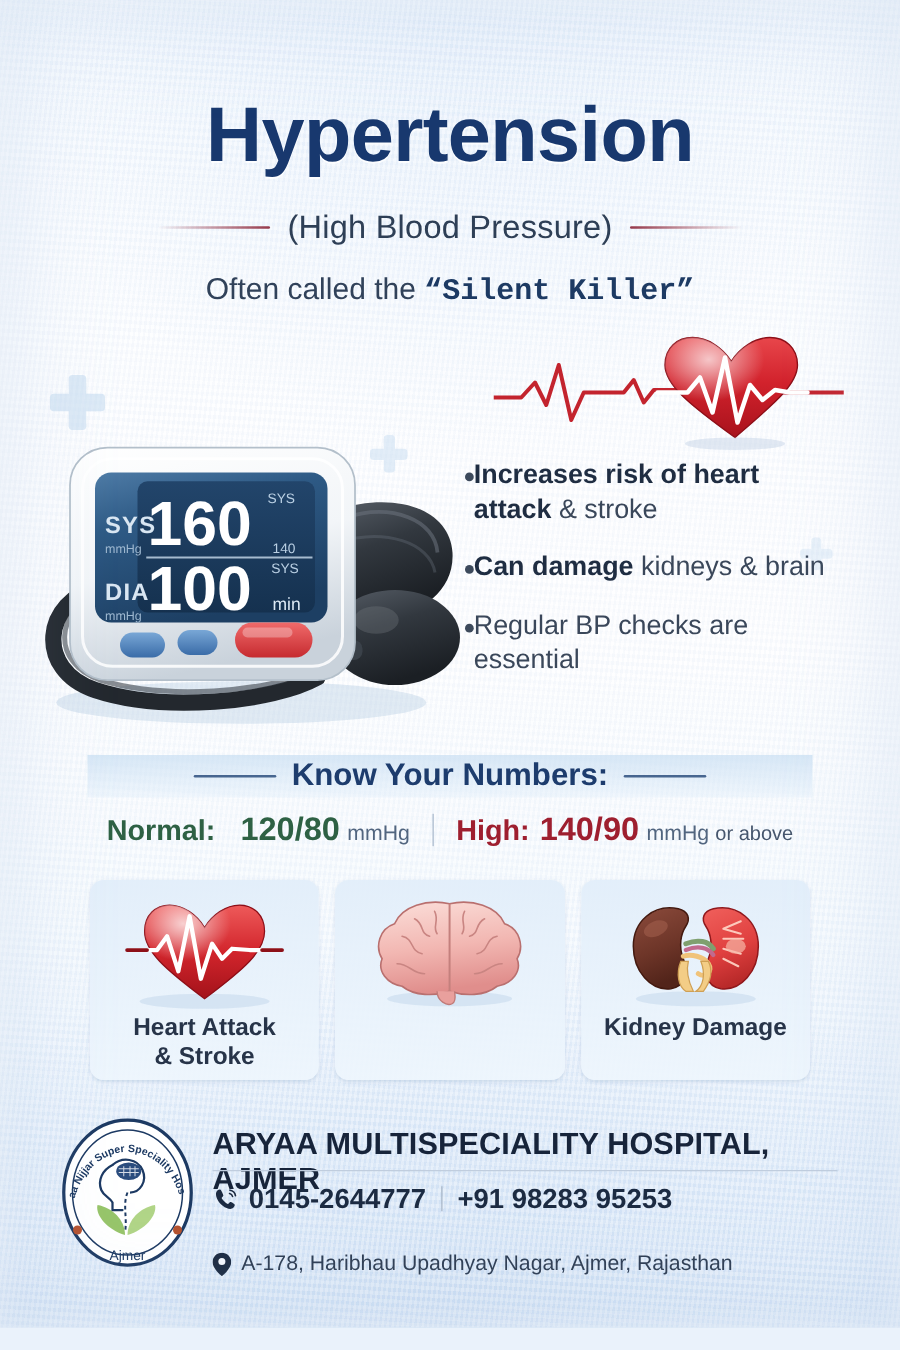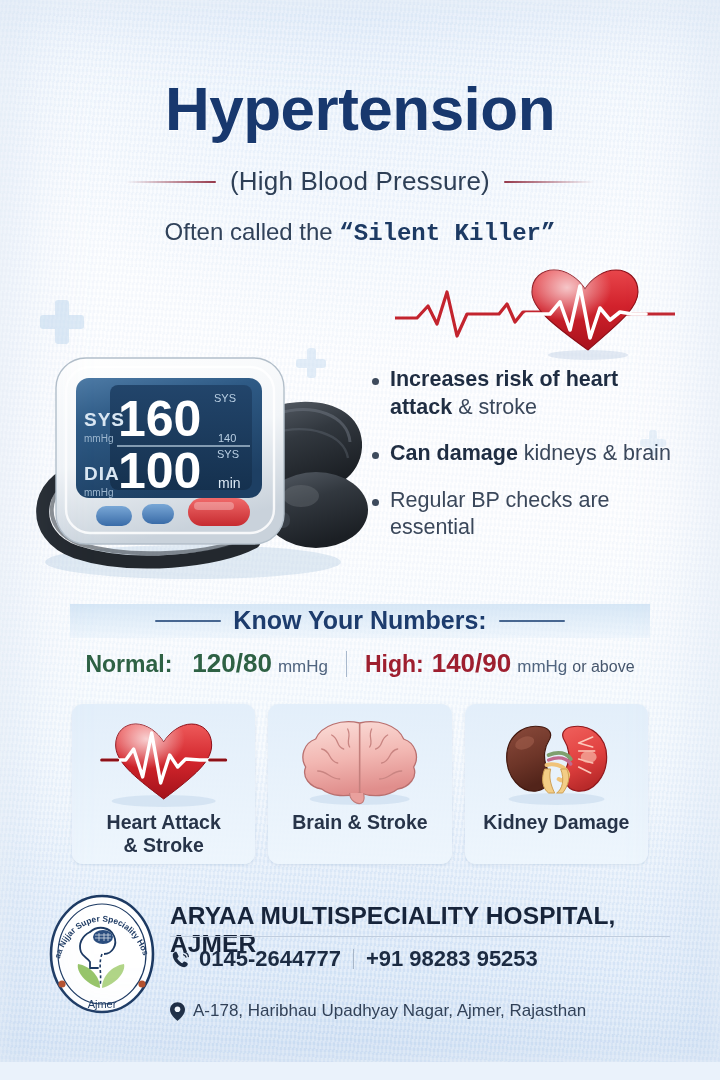--- a/index.html
+++ b/index.html
@@ -49,21 +49,21 @@
   .tagline b{color:#1d3a63;font-weight:bold;font-family:Liberation Mono, monospace;}
 
   
   .ecgwrap{position:absolute;left:395px;top:262px;width:280px;height:98px;}
 
   
   .bp{position:absolute;left:18px;top:330px;width:350px;height:255px;}
 
   
   .bullets{position:absolute;left:372px;top:366px;width:300px;}
-  .bullet{display:flex;gap:11px;margin-bottom:19px;}
+  .bullet{display:flex;margin-bottom:19px;}
   .dot{width:7px;height:7px;border-radius:50%;background:#3d4a5c;margin-top:12px;flex:none;}
   .btxt{font-size:21.5px;line-height:1.28;color:#3a475a;}
   .btxt b{color:#1f2d42;font-weight:bold;}
 
   
   .kyn-band{position:absolute;left:70px;right:70px;top:604px;height:34px;
     background:linear-gradient(180deg,rgba(203,224,243,.75),rgba(223,237,250,.35));}
   .kyn-head{position:absolute;left:0;right:0;top:606px;display:flex;align-items:center;justify-content:center;gap:12px;}
   .kyn-rule{height:2px;width:66px;background:#2b4d7e;opacity:.85;border-radius:2px;}
   .kyn-title{font-size:25px;font-weight:bold;color:#1d3c6d;}
@@ -318,24 +318,20 @@
             <path d="M52,36 C62,38 58,48 68,50"></path>
             <path d="M48,58 C58,58 60,66 70,66"></path>
             <path d="M118,22 C110,26 114,34 106,36"></path>
             <path d="M128,36 C118,38 122,48 112,50"></path>
             <path d="M132,58 C122,58 120,66 110,66"></path>
             <path d="M78,16 C82,24 76,28 80,34"></path>
             <path d="M102,16 C98,24 104,28 100,34"></path>
           </g>
           <path d="M80,80 C80,88 88,92 92,90 C96,88 94,82 94,80" fill="#e9a09d" stroke="#c07b79" stroke-width="1.1"></path>
         </svg>
-      </div>
-      <div class="cap">
-        <div>Brain &amp; Stroke</div>
-        <div></div>
       </div>
     </div>
 
     <div class="card">
       <div class="art">
         <svg width="100%" height="96" viewBox="0 0 180 96" preserveAspectRatio="xMidYMid meet">
           <defs>
             <linearGradient id="kl" x1="0" y1="0" x2="0.3" y2="1">
               <stop offset="0%" stop-color="#8c4b3c"></stop>
                 <stop offset="60%" stop-color="#6d3528"></stop>

